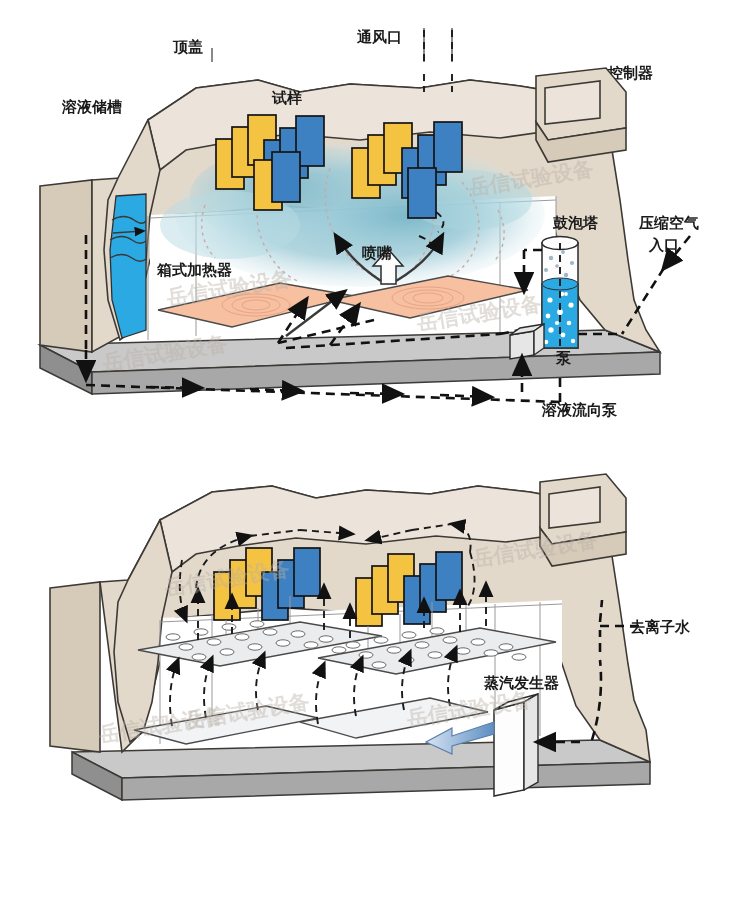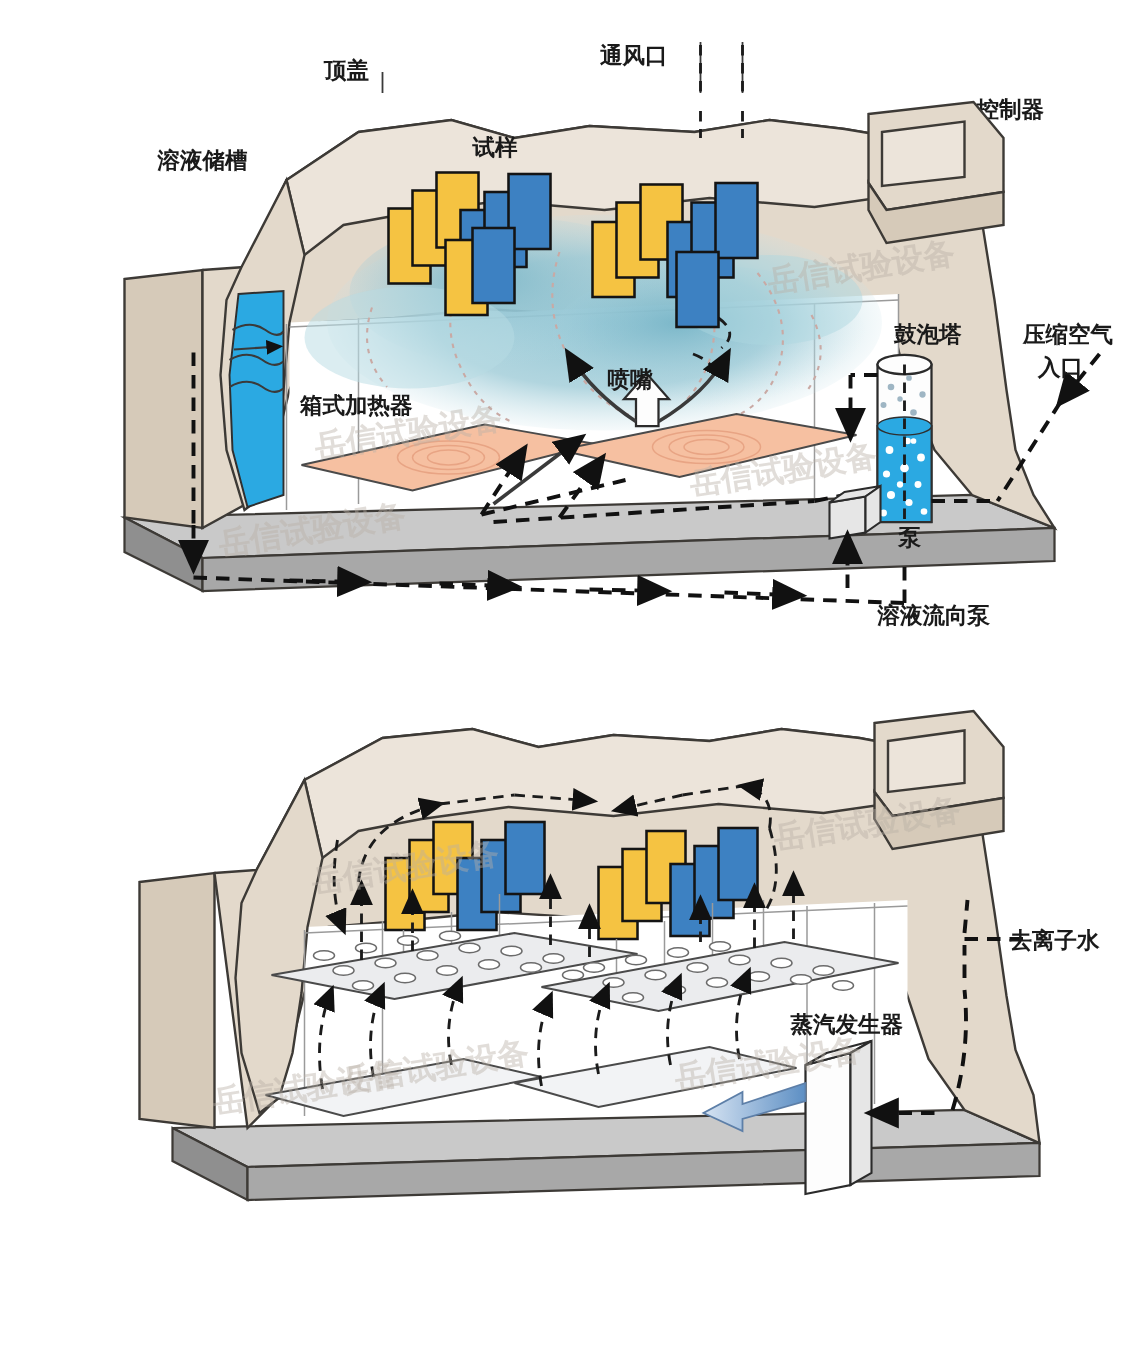--- a/index.html
+++ b/index.html
@@ -1,19 +1,19 @@
 <!DOCTYPE html>
 <html><head>
 <meta charset="utf-8">
 <title>Salt Spray Test Chamber Schematic</title>
 <style>
   html,body{margin:0;padding:0;background:#ffffff;}
   body{width:750px;height:903px;position:relative;overflow:hidden;
        font-family:"DejaVu Sans","Liberation Sans",sans-serif;}
-  .stage{position:absolute;inset:0;width:618px;height:903px;padding-left:43px;}
+  .stage{position:absolute;inset:0;width:618px;height:903px;}
   svg{display:block;}
   .lbl{font-family:"DejaVu Sans","Liberation Sans",sans-serif;
        font-size:15px;font-weight:700;fill:#1a1a1a;}
   .wm{font-family:"DejaVu Sans","Liberation Sans",sans-serif;
       font-size:21px;font-weight:700;fill:#b9b0a6;opacity:.42;}
   .ln{stroke:#3a3a3a;fill:none;}
   .dash{stroke:#111;fill:none;stroke-width:2.6;stroke-dasharray:9 6;stroke-linecap:butt;}
   .dashthin{stroke:#1b1b1b;fill:none;stroke-width:1.9;stroke-dasharray:7 5;}
   .dotcurve{stroke:#c9a9a4;fill:none;stroke-width:1.4;stroke-dasharray:3 4;}
   .thin{stroke:#9a9a9a;fill:none;stroke-width:1;}

